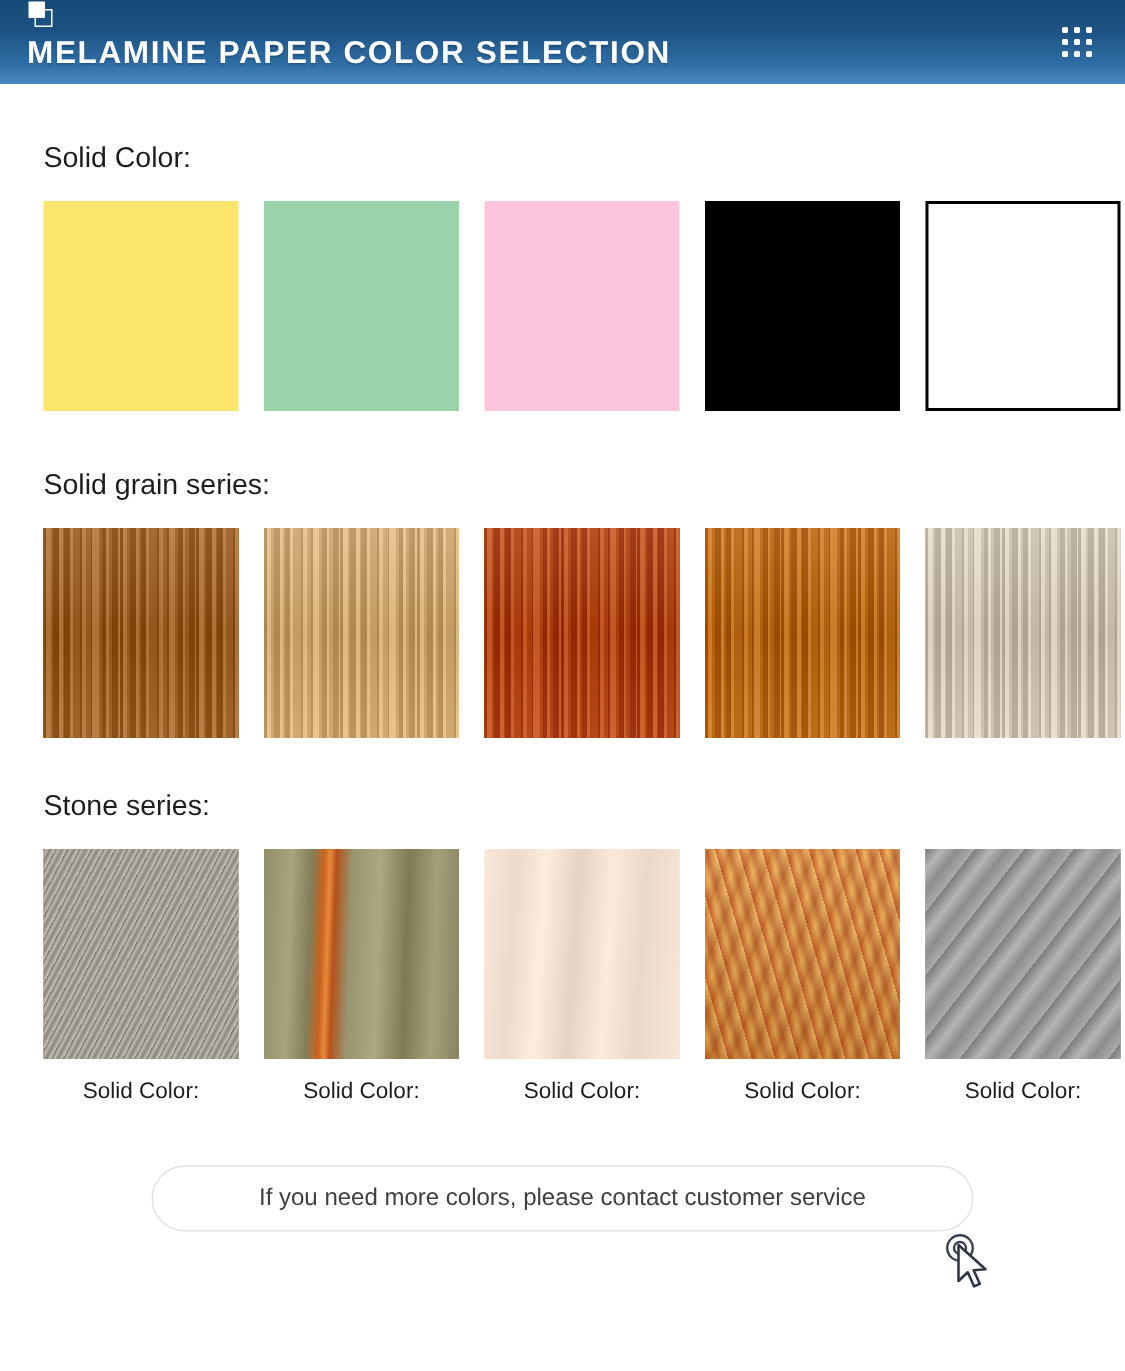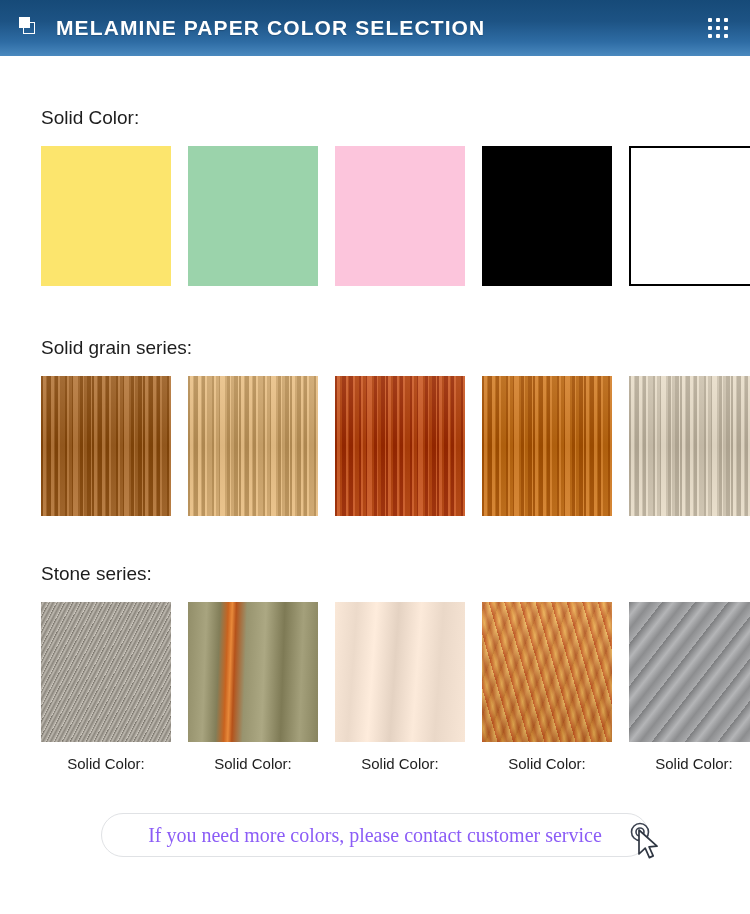--- a/index.html
+++ b/index.html
@@ -14,24 +14,25 @@
     overflow: hidden;
     position: relative;
   }
 
   
   .app-header {
     height: 56px;
     width: 100%;
     background: linear-gradient(to bottom, #164a78 0%, #1d5384 38%, #2e6ca4 75%, #4a89bf 100%);
     display: flex;
-    align-items: center;
+    align-items: flex-start;
     position: relative;
     box-sizing: border-box;
     padding: 0 18px;
+    flex-direction: column;
   }
   .header-left-icon {
     width: 24px;
     height: 24px;
     position: relative;
     flex: 0 0 auto;
     margin-right: 14px;
   }
   .header-left-icon .sq-back {
     position: absolute;
@@ -76,21 +77,21 @@
     background: #ffffff;
     border-radius: 1px;
   }
 
   
   .content {
     padding: 0 25px;
     box-sizing: border-box;
   }
   .section {
-    margin: 16px;
+    margin: 4px;
   }
   .section-title {
     font-size: 19px;
     color: #1d1d1d;
     font-family: "Liberation Sans", sans-serif;
     font-weight: normal;
     margin: 0;
     padding: 0;
     line-height: 1;
   }
@@ -138,23 +139,23 @@
     height: 44px;
     border: 1px solid #e0e2e5;
     border-radius: 22px;
     background: #ffffff;
     display: flex;
     align-items: center;
     justify-content: center;
     box-sizing: border-box;
   }
   .contact-pill-text {
-    font-size: 20px;
-    color: #8b5cf6;
-    font-family: Liberation Serif, serif;
+    font-size: 16px;
+    color: #404040;
+    font-family: Liberation Sans, sans-serif;
     white-space: nowrap;
   }
 
   
   .cursor-layer {
     position: absolute;
     left: 626px;
     top: 820px;
     width: 40px;
     height: 44px;

